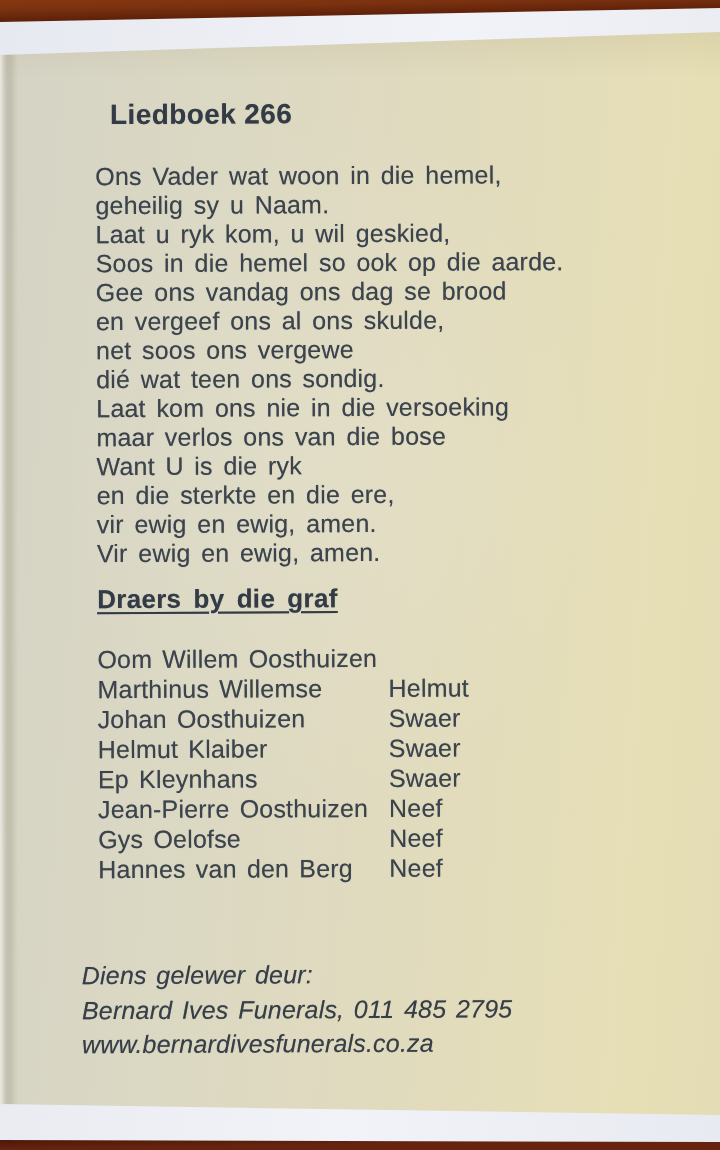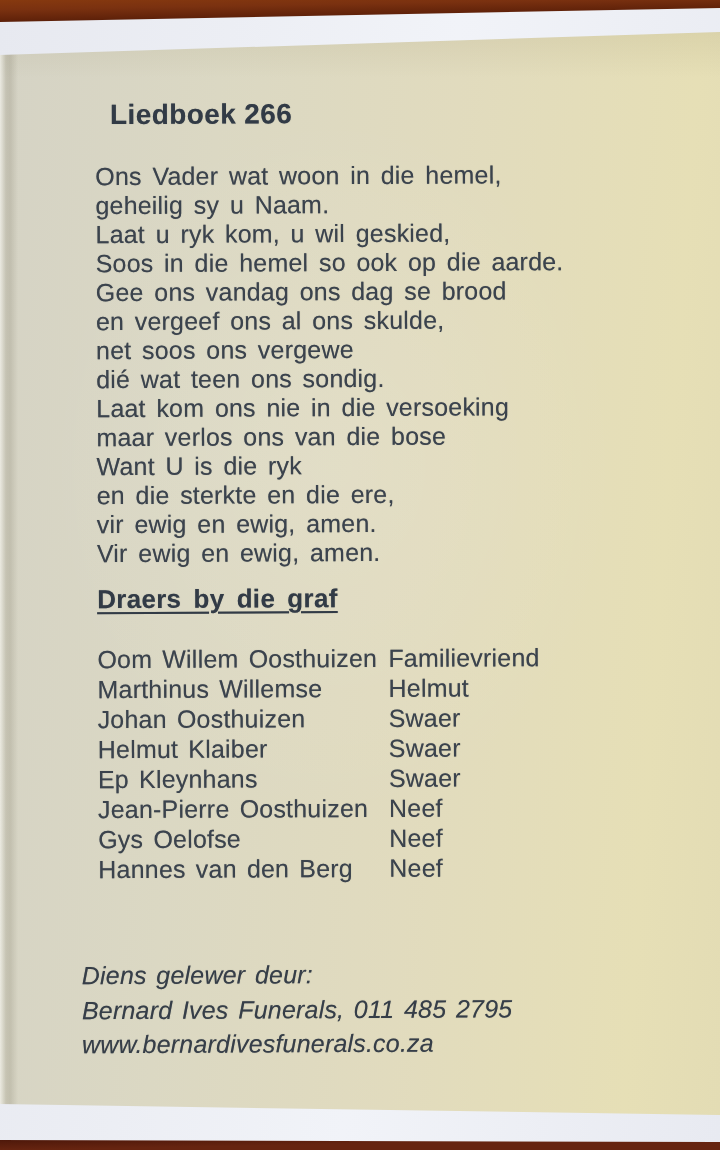--- a/index.html
+++ b/index.html
@@ -99,21 +99,20 @@
       <div class="poem-line">en die sterkte en die ere,</div>
       <div class="poem-line">vir ewig en ewig, amen.</div>
       <div class="poem-line">Vir ewig en ewig, amen.</div>
     </div>
 
     <h2 class="bearers-heading">Draers by die graf</h2>
 
     <div class="bearers">
       <div class="bearer-row">
         <span class="bearer-name">Oom Willem Oosthuizen</span>
-        <span class="bearer-relation">Familievriend</span>
       </div>
       <div class="bearer-row">
         <span class="bearer-name">Marthinus Willemse</span>
         <span class="bearer-relation">Helmut</span>
       </div>
       <div class="bearer-row">
         <span class="bearer-name">Johan Oosthuizen</span>
         <span class="bearer-relation">Swaer</span>
       </div>
       <div class="bearer-row">

